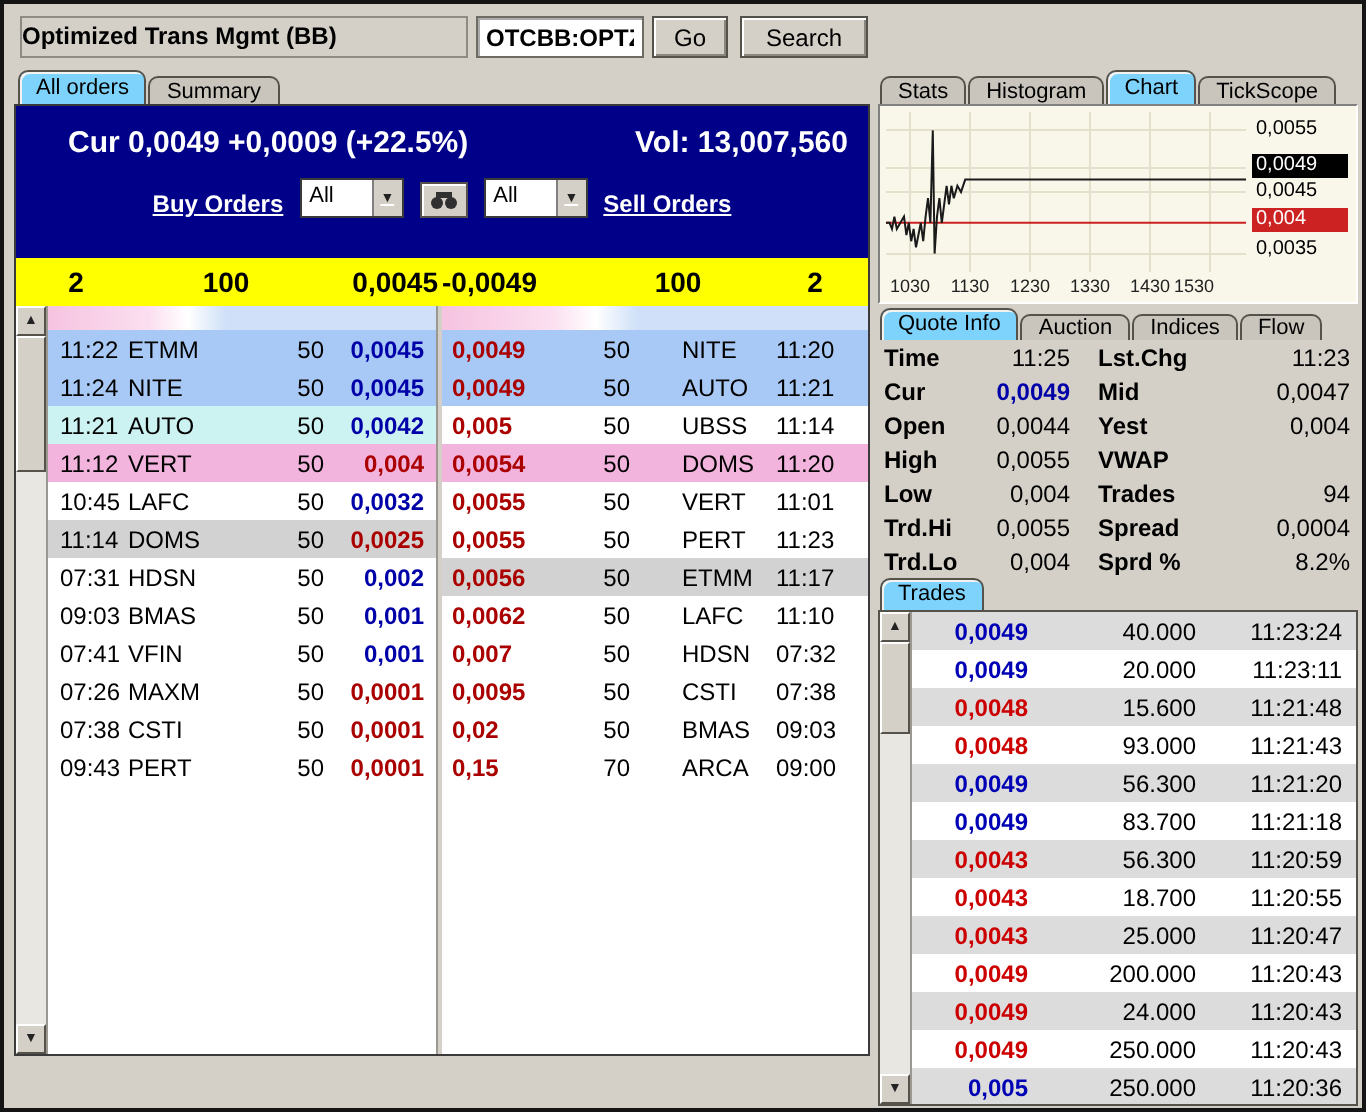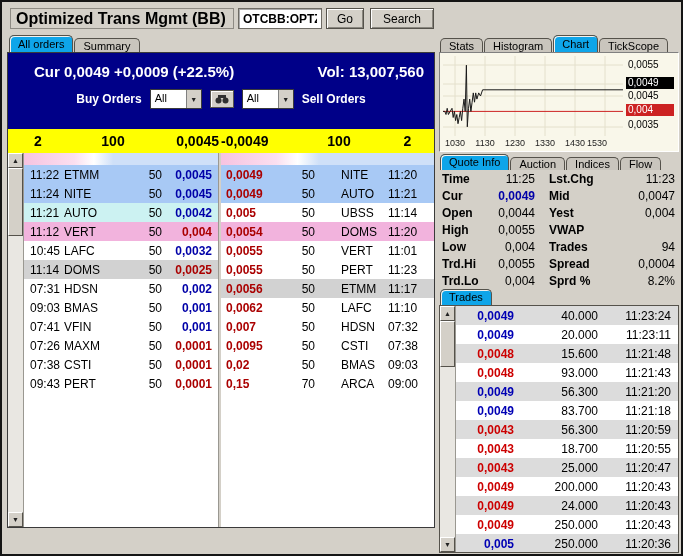--- a/index.html
+++ b/index.html
@@ -1,46 +1,46 @@
 <!DOCTYPE html>
 <html style="--navy: #000088; --yellow: #ffff00; --buy-price: #0000a8; --sell-price: #aa0000; --row-blue: #a8c9f5; --row-cyan: #ccf2f2; --row-pink: #f2b3dd; --row-gray: #d2d2d2; --trade-up: #0000b4; --trade-down: #cc0000; --marker-black: #000000; --marker-red: #cc2222;"><head>
 <meta charset="utf-8">
 <style>
   * { margin:0; padding:0; box-sizing:border-box; font-family:"Liberation Sans", sans-serif; }
   html,body { background:#fff; }
   .window { position:relative; width:683px; height:556px; background:#d4d0c8; border:2px solid #141414; overflow:hidden; }
 
   
   .titlebox { position:absolute; left:8px; top:6px; width:224px; height:21px; border:1px solid #8e8b84;
-              background:#d4d0c8; font-size:16px; font-weight:bold; line-height:19px; padding-left:5px; color:#000; }
+              background:#d4d0c8; font-size:12px; font-weight:bold; line-height:19px; color:#000; }
   .ticker { position:absolute; left:236px; top:6px; width:84px; height:21px; background:#fff;
             border:1px solid #6e6b64; box-shadow:inset 1px 1px 0 #aaa; font-size:12px; font-weight:bold; padding:0 4px; }
   .btn { position:absolute; top:6px; height:21px; background:#d4d0c8; border:1px solid #55524b;
          box-shadow:inset 1px 1px 0 #fff, inset -1px -1px 0 #8a877f; font-size:12px; text-align:center; cursor:default; }
   .btn-go { left:324px; width:38px; }
   .btn-search { left:368px; width:64px; }
 
   
   .tabstrip { position:absolute; display:flex; align-items:flex-end; height:17px; }
   .ts-left { left:7px; top:33px; }
   .ts-right { left:438px; top:33px; }
   .ts-quote { left:438px; top:152px; height:16px; }
   .ts-trades { left:438px; top:288px; height:15px; }
   .tab { background:#c9c5bd; border:1px solid #55524b; border-bottom:none; border-radius:5px 5px 0 0;
          padding:0 8px; font-size:11px; height:14px; line-height:14px; margin-right:1px; white-space:nowrap; }
-  .tab.active { background:#0ea5e9; height:17px; line-height:16px; box-shadow:inset 1px 1px 0 #f4f2ee; z-index:3; }
+  .tab.active { background:#7dd3fc; height:17px; line-height:16px; box-shadow:inset 1px 1px 0 #f4f2ee; z-index:3; }
   .ts-quote .tab, .ts-trades .tab { height:13px; line-height:13px; font-size:11px; }
   .ts-quote .tab.active, .ts-trades .tab.active { height:16px; line-height:15px; }
 
   
   .left-panel { position:absolute; left:5px; top:50px; width:428px; height:476px; border:1px solid #3a3a3a;
                 background:#fff; display:flex; flex-direction:column; }
   .navy { background:var(--navy,#000088); color:#fff; height:76px; flex-shrink:0; }
   .navy-r1 { display:flex; justify-content:space-between; padding:10px 10px 0 26px; font-size:15px; font-weight:bold; }
-  .navy-r2 { display:flex; justify-content:center; align-items:center; gap:8px; margin-top:9px; font-size:12px; font-weight:bold; }
+  .navy-r2 { display:flex; justify-content:center; align-items:flex-end; gap:8px; margin-top:9px; font-size:12px; font-weight:bold;text-decoration:underline; }
   .combo { display:flex; background:#fff; border:1px solid #3a3a3a; height:20px; width:52px; color:#000; align-items:stretch; }
   .combo .cval { flex:1; font-size:11px; font-weight:normal; padding:2px 0 0 4px; }
   .combo .carr { width:15px; background:#d4d0c8; border-left:1px solid #808080; font-size:7px; color:#222;
                  display:flex; align-items:center; justify-content:center; }
   .icon-btn { width:24px; height:18px; background:#d4d0c8; border:1px solid #55524b;
               box-shadow:inset 1px 1px 0 #fff; display:flex; align-items:center; justify-content:center; }
 
   .yellow { height:24px; background:var(--yellow,#ffff00); display:flex; align-items:center;
             font-size:14px; font-weight:bold; color:#000; flex-shrink:0; }
   .y-bc{width:60px;text-align:center} .y-bs{width:90px;text-align:center} .y-bp{width:61px;text-align:right}

